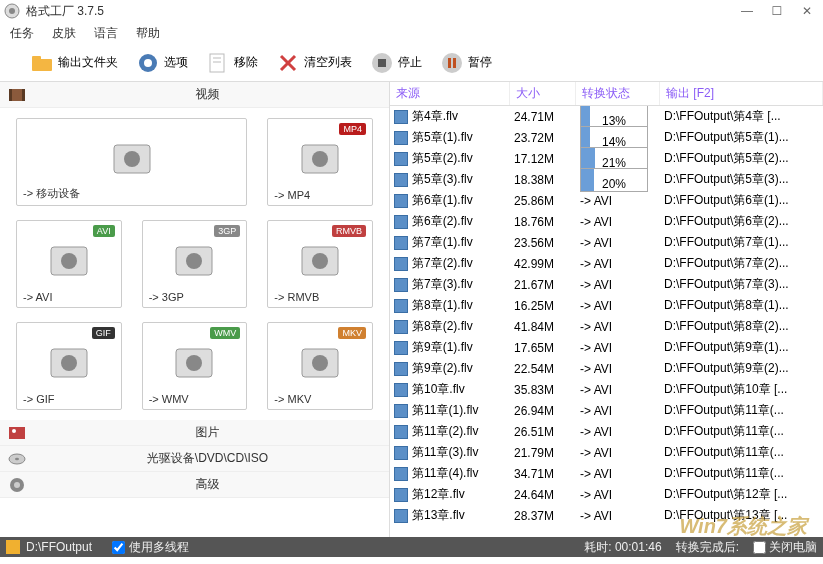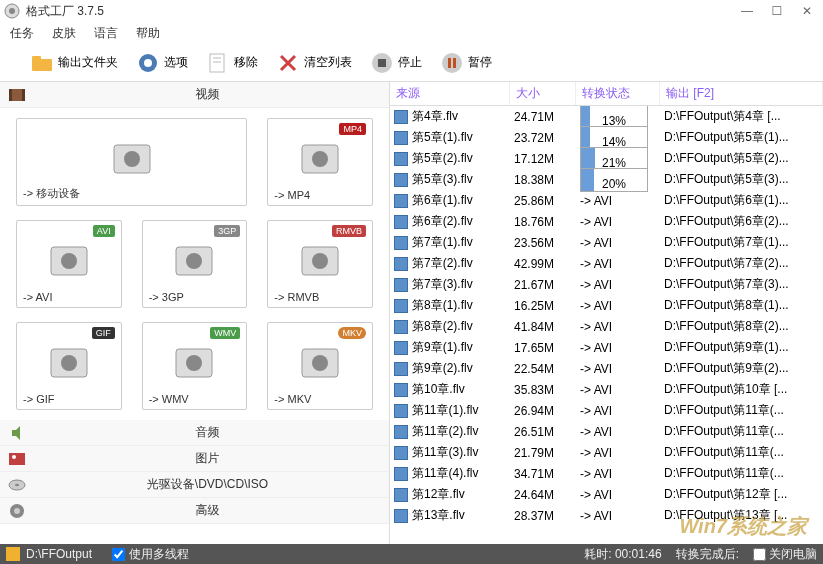--- a/index.html
+++ b/index.html
@@ -32,21 +32,21 @@
 .rows { flex: 1; overflow: hidden; }
 .row { height: 21px; display: flex; align-items: center; padding: 0; }
 .row .c-src { width: 120px; display: flex; align-items: center; gap: 4px; padding-left: 4px; }
 .row .c-size { width: 66px; padding-left: 4px; }
 .row .c-status { width: 84px; display: flex; align-items: center; padding-left: 4px; }
 .row .c-out { flex: 1; padding-left: 4px; white-space: nowrap; overflow: hidden; text-overflow: ellipsis; }
 .file-icon { width: 14px; height: 14px; background: #5b8fc7; border: 1px solid #3a6ea5; display: inline-block; flex-shrink: 0; }
 .prog { width: 68px; height: 24px; border: 1px solid #aaa; background: #fff; position: relative; font-size: 10px; display: flex; align-items: flex-end; justify-content: center; }
 .prog .bar { position: absolute; left: 0; top: 0; bottom: 0; background: #6b9ed8; }
 .prog .txt { position: relative; z-index: 1; }
-.statusbar { height: 20px; background: #555; color: #eee; display: flex; align-items: center; padding: 0 6px; font-size: 11px; position: absolute; bottom: 0; left: 0; right: 0; }
+.statusbar { height: 20px; background: #555; color: #eee; display: flex; align-items: center; padding: 0 6px; font-size: 11px; position: absolute; bottom: 7px; left: 0; right: 0; }
 .statusbar .sb-icon { width: 14px; height: 14px; background: #f0b030; margin-right: 6px; }
 .statusbar .chk { margin-left: 20px; display: flex; align-items: center; gap: 4px; }
 .statusbar .sb-right { margin-left: auto; display: flex; gap: 14px; }
 .watermark { position: absolute; right: 16px; bottom: 24px; font-size: 20px; color: rgba(200,160,60,0.7); font-style: italic; font-weight: bold; pointer-events: none; }
 svg { display: block; }
 </style>
 </head>
 <body>
 
 <div class="titlebar">
@@ -212,32 +212,24 @@
           <span class="badge" style="background: rgb(74, 155, 74);">WMV</span>
           <div class="fmt-label">-&gt; WMV</div>
         </div>
         <div class="fmt-card">
           <div class="fmt-icon">
             <svg width="48" height="40">
               <rect x="6" y="6" width="36" height="28" rx="3" fill="#ddd" stroke="#999"></rect>
               <circle cx="24" cy="20" r="8" fill="#888"></circle>
             </svg>
           </div>
-          <span class="badge" style="background: rgb(208, 128, 48); border-radius: 6px;">MKV</span>
+          <span class="badge" style="background: rgb(208, 128, 48);">MKV</span>
           <div class="fmt-label">-&gt; MKV</div>
         </div>
       </div>
-    <div class="cat-header">
-      <span class="cat-icon">
-          <svg width="18" height="18">
-            <path d="M4 6 L8 6 L12 2 L12 16 L8 12 L4 12 Z" fill="#6a9a4a"></path>
-          </svg>
-        </span>
-      <span class="cat-label">音频</span>
-    </div>
     <div class="cat-header">
       <span class="cat-icon">
           <svg width="18" height="18">
             <rect x="1" y="3" width="16" height="12" fill="#c04040"></rect>
             <circle cx="6" cy="7" r="2" fill="#fff"></circle>
           </svg>
         </span>
       <span class="cat-label">图片</span>
     </div>
     <div class="cat-header">

